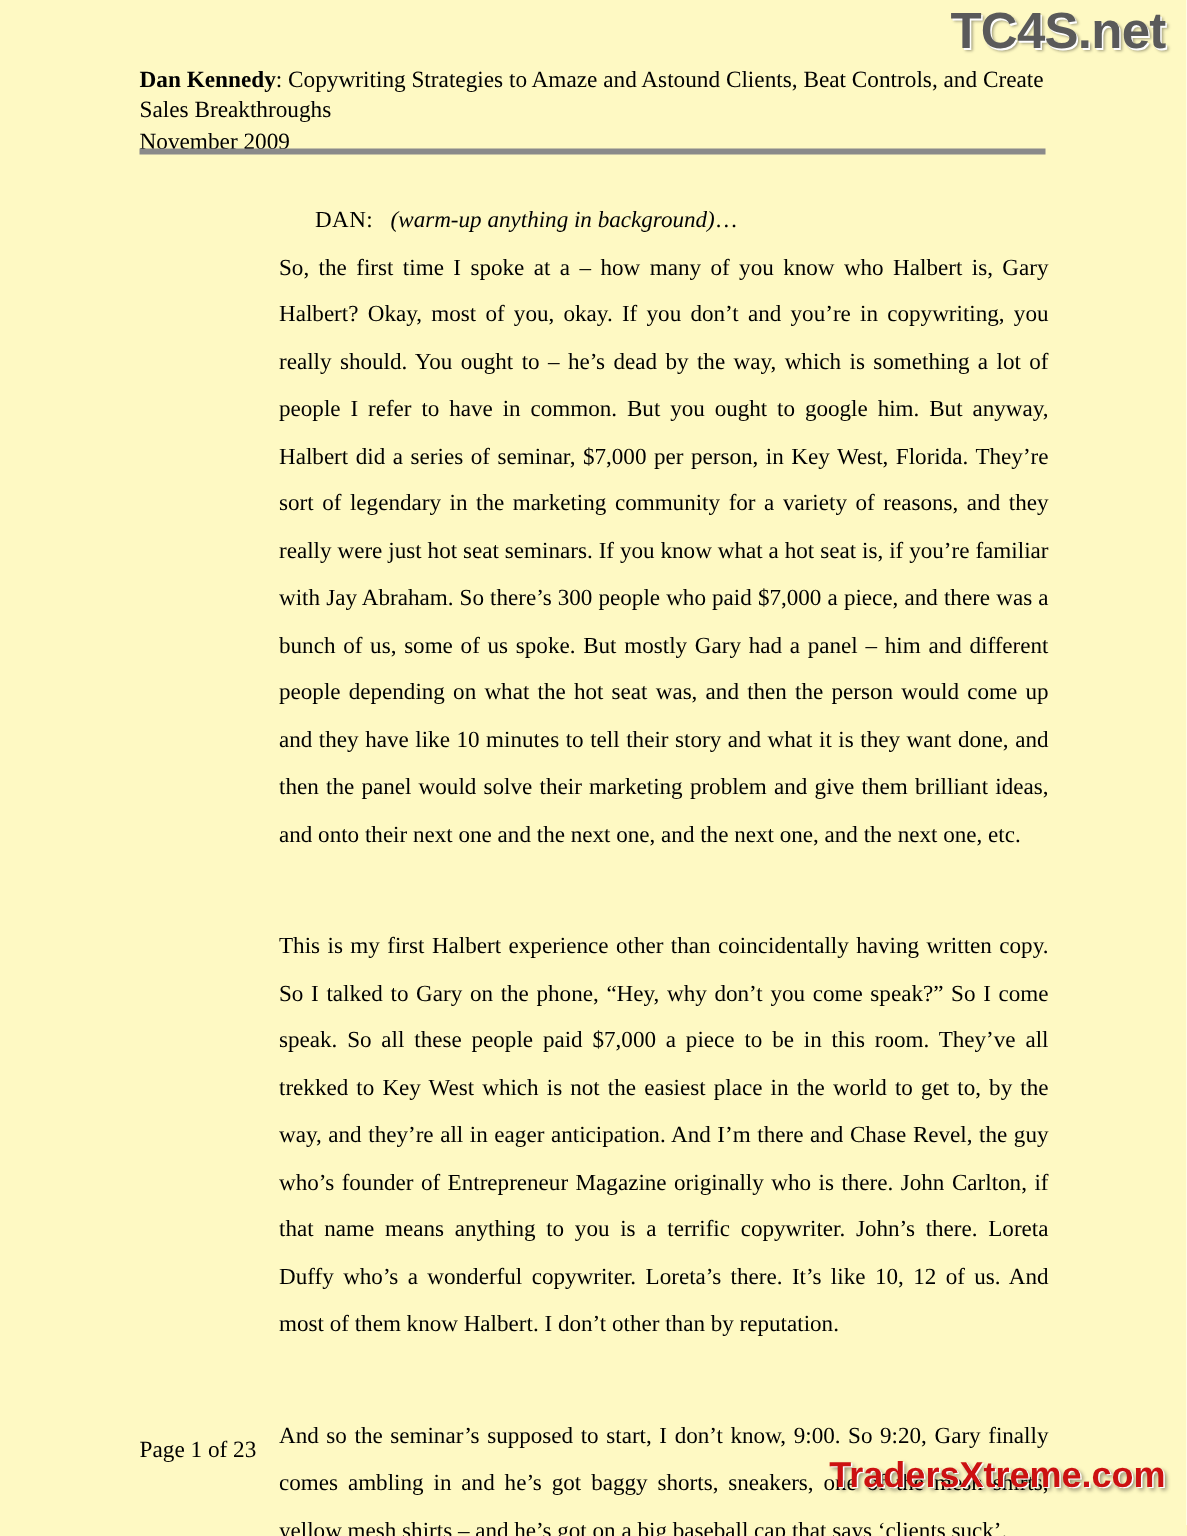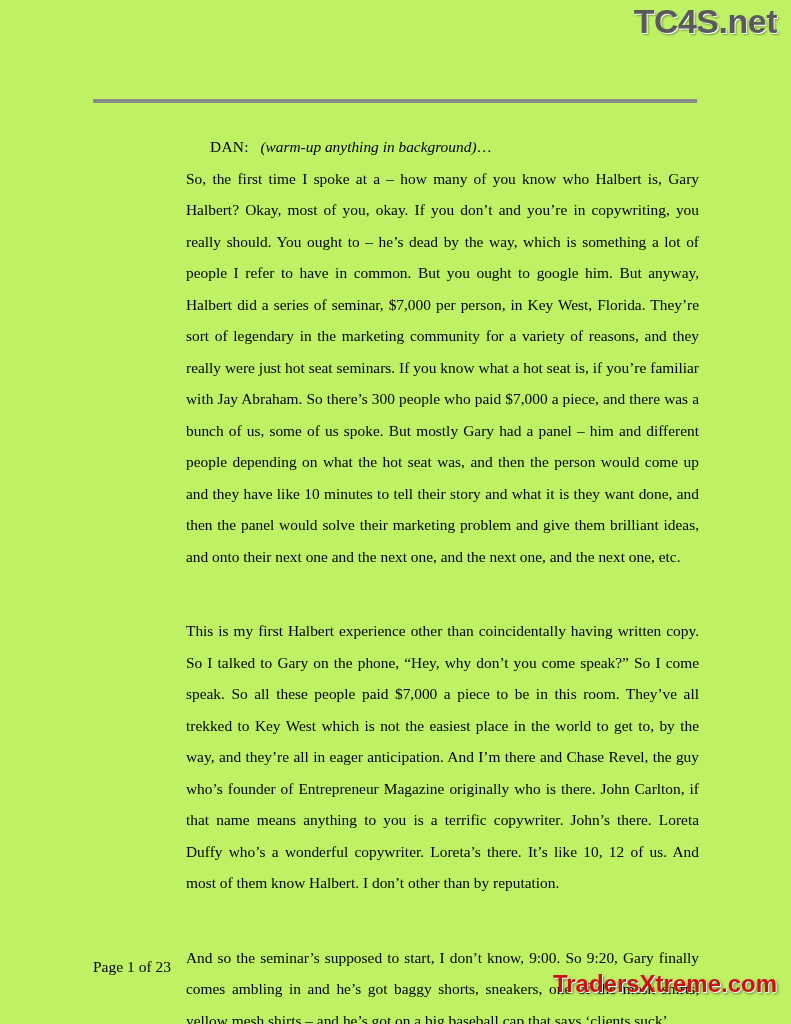--- a/index.html
+++ b/index.html
@@ -11,21 +11,21 @@
     width: 791px;
     height: 1024px;
     position: relative;
     overflow: hidden;
     font-family: "Liberation Serif", serif;
     color: #000000;
   }
   .page {
     position: absolute;
     inset: 0;
-    background: #bef264;
+    background: #fef9c3;
   }
 
   
   .tc4s {
     position: absolute;
     top: 2px;
     right: 14px;
     font-family: "Liberation Sans", sans-serif;
     font-weight: bold;
     font-size: 34px;
@@ -122,20 +122,24 @@
   }
 </style>
 </head>
 <body>
 
 <div class="page">
 
   <div class="tc4s">TC4S.net</div>
 
   <div class="header">
+    <span class="line1">
+      <span class="author">Dan Kennedy</span><span>: Copywriting Strategies to Amaze and Astound Clients, Beat Controls, and Create Sales Breakthroughs</span>
+    </span>
+    <span class="date">November 2009</span>
   </div>
   <div class="header-rule"></div>
 
   <div class="body-col">
     <p class="speaker-line">
       <span class="speaker">DAN:</span>&nbsp;&nbsp;
       <span class="ital">(warm-up anything in background)</span><span>…</span>
     </p>
     <p>So, the first time I spoke at a – how many of you know who Halbert is, Gary Halbert? Okay, most of you, okay. If you don’t and you’re in copywriting, you really should. You ought to – he’s dead by the way, which is something a lot of people I refer to have in common. But you ought to google him. But anyway, Halbert did a series of seminar, $7,000 per person, in Key West, Florida. They’re sort of legendary in the marketing community for a variety of reasons, and they really were just hot seat seminars. If you know what a hot seat is, if you’re familiar with Jay Abraham. So there’s 300 people who paid $7,000 a piece, and there was a bunch of us, some of us spoke. But mostly Gary had a panel – him and different people depending on what the hot seat was, and then the person would come up and they have like 10 minutes to tell their story and what it is they want done, and then the panel would solve their marketing problem and give them brilliant ideas, and onto their next one and the next one, and the next one, and the next one, etc.</p>
     <p class="spaced">This is my first Halbert experience other than coincidentally having written copy. So I talked to Gary on the phone, “Hey, why don’t you come speak?” So I come speak. So all these people paid $7,000 a piece to be in this room. They’ve all trekked to Key West which is not the easiest place in the world to get to, by the way, and they’re all in eager anticipation. And I’m there and Chase Revel, the guy who’s founder of Entrepreneur Magazine originally who is there. John Carlton, if that name means anything to you is a terrific copywriter. John’s there. Loreta Duffy who’s a wonderful copywriter. Loreta’s there. It’s like 10, 12 of us. And most of them know Halbert. I don’t other than by reputation.</p>

